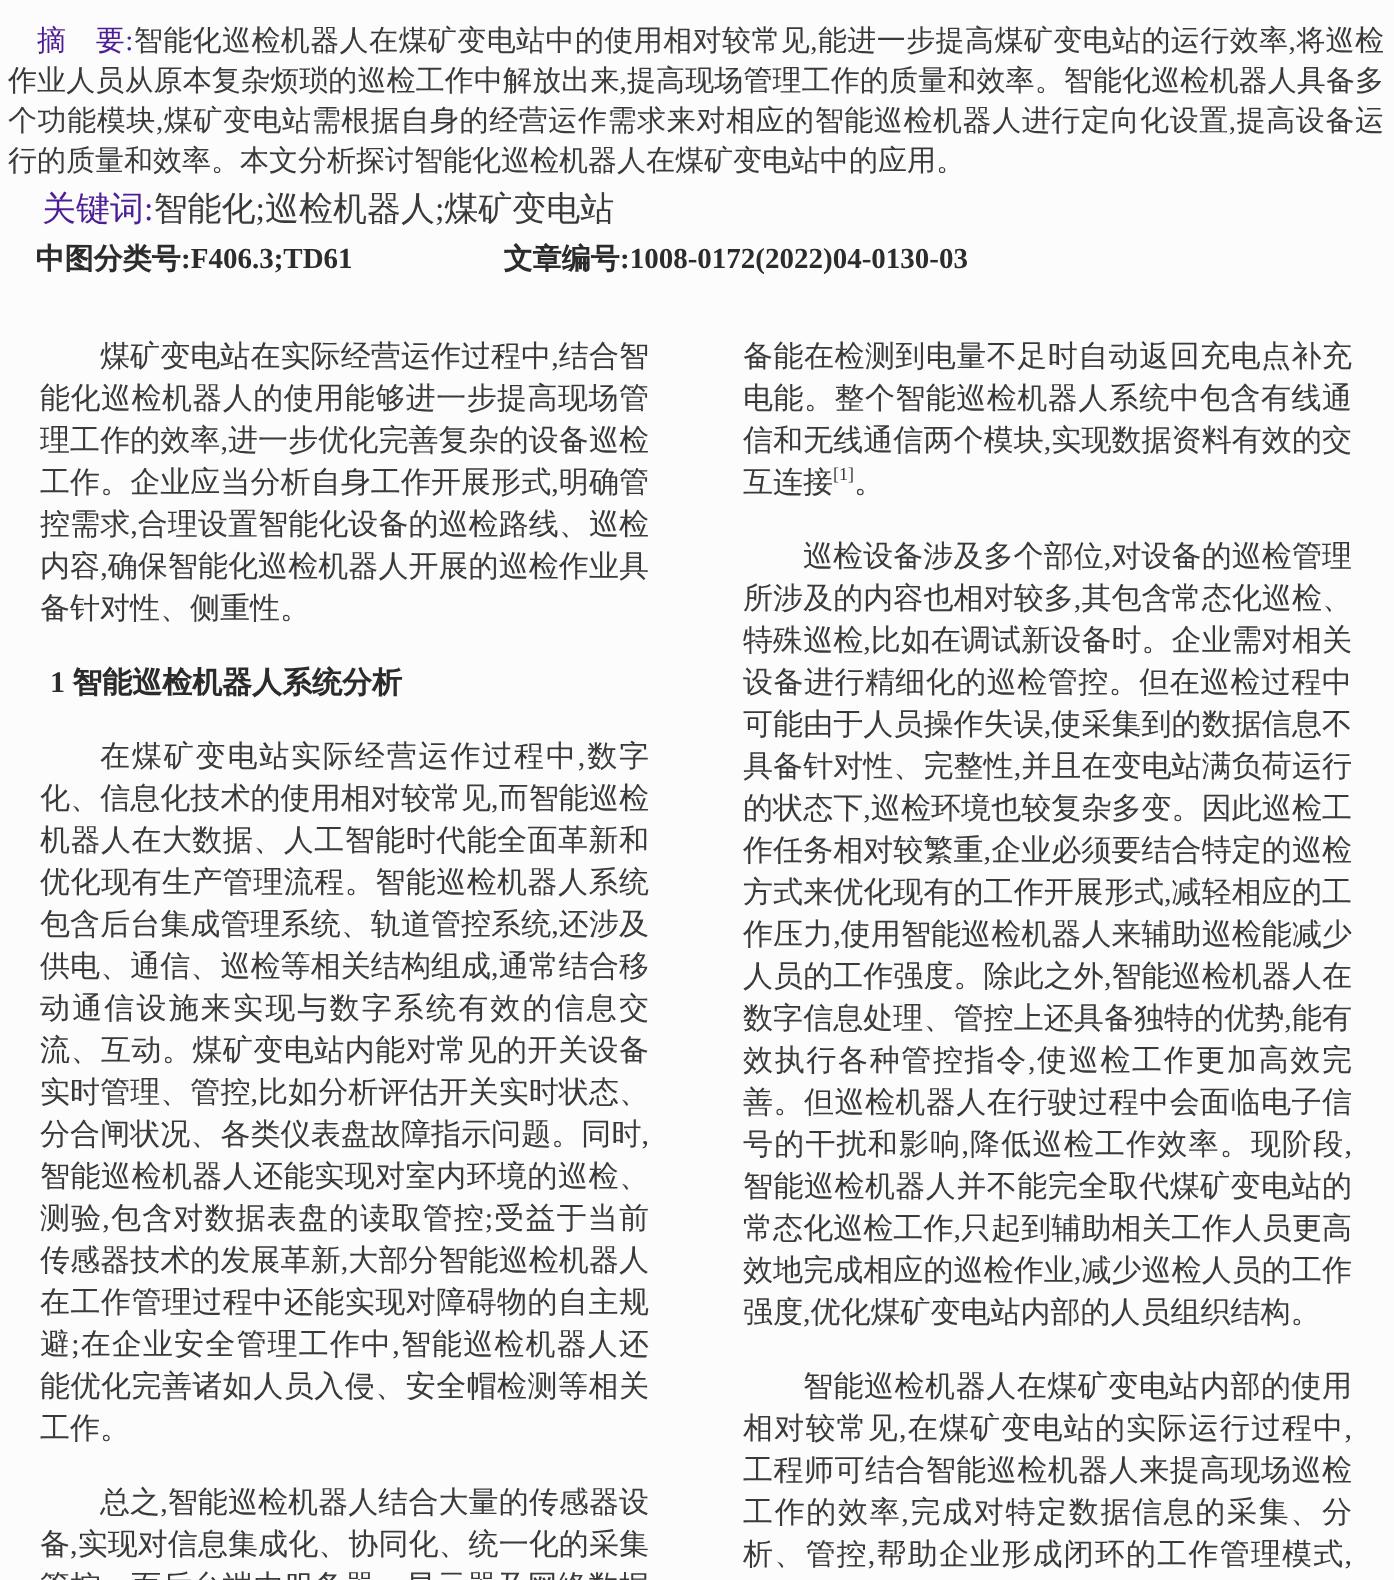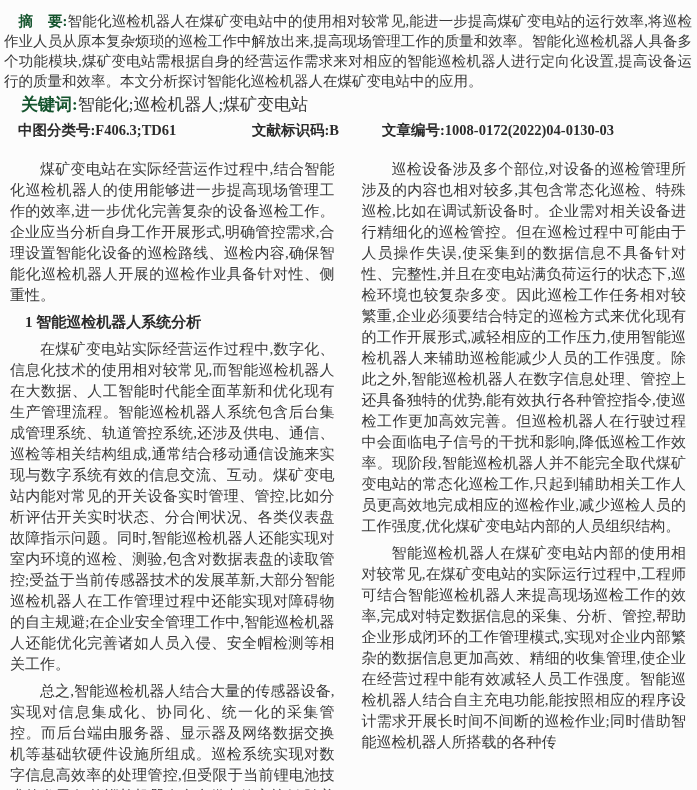--- a/index.html
+++ b/index.html
@@ -14,21 +14,21 @@
     box-sizing: border-box;
     width: 697px; height: 790px;
     padding: 11px 5px 0 4px;
     overflow: hidden;
   }
   .abstract-block p { margin: 0; }
   .abstract {
     font-size: 14.5px; line-height: 20px;
     text-align: justify; text-indent: 1em;
   }
-  .lbl { font-weight: bold; color: #14532d; }
+  .lbl { font-weight: normal; color: #4c1d95; }
   .keywords {
     font-size: 17px; line-height: 20px;
     margin-top: 4px !important;
     text-indent: 1em;
   }
   .meta {
     display: flex;
     font-size: 14.5px; line-height: 20px;
     margin-top: 5px !important;
     padding-left: 14px;
@@ -41,21 +41,21 @@
   .meta-doc { width: 130px; }
   .columns {
     display: flex;
     gap: 15px;
     margin-top: 13px;
   }
   .col { flex: 1 1 0; min-width: 0; }
   .para {
     font-size: 15px; line-height: 21px;
     text-align: justify;
-    margin: 6px;
+    margin: 16px;
     word-break: break-all;
   }
   .indent { text-indent: 2em; }
   .heading {
     font-size: 15px; line-height: 21px;
     font-weight: bold; color: #2c2c2c;
     margin: 0;
     text-indent: 1.4em;
   }
   .cite-ref {
@@ -69,34 +69,34 @@
 
 <div class="page">
 
   <section class="abstract-block">
     <p class="abstract"><span class="lbl">摘　要:</span><span>智能化巡检机器人在煤矿变电站中的使用相对较常见,能进一步提高煤矿变电站的运行效率,将巡检作业人员从原本复杂烦琐的巡检工作中解放出来,提高现场管理工作的质量和效率。智能化巡检机器人具备多个功能模块,煤矿变电站需根据自身的经营运作需求来对相应的智能巡检机器人进行定向化设置,提高设备运行的质量和效率。本文分析探讨智能化巡检机器人在煤矿变电站中的应用。</span></p>
 
     <p class="keywords"><span class="lbl">关键词:</span><span>智能化;巡检机器人;煤矿变电站</span></p>
 
     <p class="meta">
       <span class="meta-item meta-clc"><span>中图分类号:</span><span>F406.3;TD61</span></span>
-      <span class="meta-item meta-doc"><span>文献标识码:</span><span>B</span></span>
       <span class="meta-item"><span>文章编号:</span><span>1008-0172(2022)04-0130-03</span></span>
     </p>
   </section>
 
   <section class="columns">
 
     <div class="col">
       <p class="para indent">煤矿变电站在实际经营运作过程中,结合智能化巡检机器人的使用能够进一步提高现场管理工作的效率,进一步优化完善复杂的设备巡检工作。企业应当分析自身工作开展形式,明确管控需求,合理设置智能化设备的巡检路线、巡检内容,确保智能化巡检机器人开展的巡检作业具备针对性、侧重性。</p>
       <h3 class="heading">1 智能巡检机器人系统分析</h3>
       <p class="para indent">在煤矿变电站实际经营运作过程中,数字化、信息化技术的使用相对较常见,而智能巡检机器人在大数据、人工智能时代能全面革新和优化现有生产管理流程。智能巡检机器人系统包含后台集成管理系统、轨道管控系统,还涉及供电、通信、巡检等相关结构组成,通常结合移动通信设施来实现与数字系统有效的信息交流、互动。煤矿变电站内能对常见的开关设备实时管理、管控,比如分析评估开关实时状态、分合闸状况、各类仪表盘故障指示问题。同时,智能巡检机器人还能实现对室内环境的巡检、测验,包含对数据表盘的读取管控;受益于当前传感器技术的发展革新,大部分智能巡检机器人在工作管理过程中还能实现对障碍物的自主规避;在企业安全管理工作中,智能巡检机器人还能优化完善诸如人员入侵、安全帽检测等相关工作。</p>
       <p class="para indent">总之,智能巡检机器人结合大量的传感器设备,实现对信息集成化、协同化、统一化的采集管控。而后台端由服务器、显示器及网络数据交换机等基础软硬件设施所组成。巡检系统实现对数字信息高效率的处理管控,但受限于当前锂电池技术的发展,智能巡检机器人自身供电效率较低,随着锂电池技术的发展革新,智能巡检机器人的功能将更完善。现阶段,煤矿变电站在对智能巡检机器人进行设计管控时也结合无线充电技术,大部分机器人具备智能化、自主充电的功能,设</p>
     </div>
 
     <div class="col">
+      <p class="para"><span>备能在检测到电量不足时自动返回充电点补充电能。整个智能巡检机器人系统中包含有线通信和无线通信两个模块,实现数据资料有效的交互连接</span><sup class="cite-ref">[1]</sup><span>。</span></p>
       <p class="para indent">巡检设备涉及多个部位,对设备的巡检管理所涉及的内容也相对较多,其包含常态化巡检、特殊巡检,比如在调试新设备时。企业需对相关设备进行精细化的巡检管控。但在巡检过程中可能由于人员操作失误,使采集到的数据信息不具备针对性、完整性,并且在变电站满负荷运行的状态下,巡检环境也较复杂多变。因此巡检工作任务相对较繁重,企业必须要结合特定的巡检方式来优化现有的工作开展形式,减轻相应的工作压力,使用智能巡检机器人来辅助巡检能减少人员的工作强度。除此之外,智能巡检机器人在数字信息处理、管控上还具备独特的优势,能有效执行各种管控指令,使巡检工作更加高效完善。但巡检机器人在行驶过程中会面临电子信号的干扰和影响,降低巡检工作效率。现阶段,智能巡检机器人并不能完全取代煤矿变电站的常态化巡检工作,只起到辅助相关工作人员更高效地完成相应的巡检作业,减少巡检人员的工作强度,优化煤矿变电站内部的人员组织结构。</p>
       <p class="para indent">智能巡检机器人在煤矿变电站内部的使用相对较常见,在煤矿变电站的实际运行过程中,工程师可结合智能巡检机器人来提高现场巡检工作的效率,完成对特定数据信息的采集、分析、管控,帮助企业形成闭环的工作管理模式,实现对企业内部繁杂的数据信息更加高效、精细的收集管理,使企业在经营过程中能有效减轻人员工作强度。智能巡检机器人结合自主充电功能,能按照相应的程序设计需求开展长时间不间断的巡检作业;同时借助智能巡检机器人所搭载的各种传</p>
     </div>
 
   </section>
 
 </div>
 
 </body></html>

